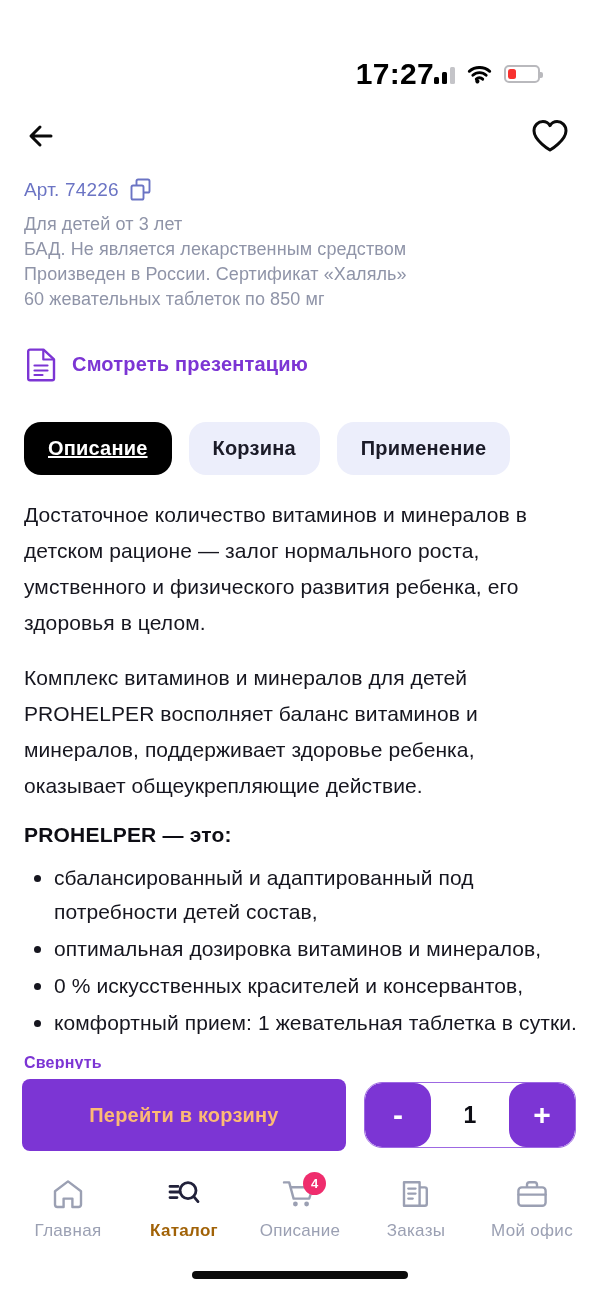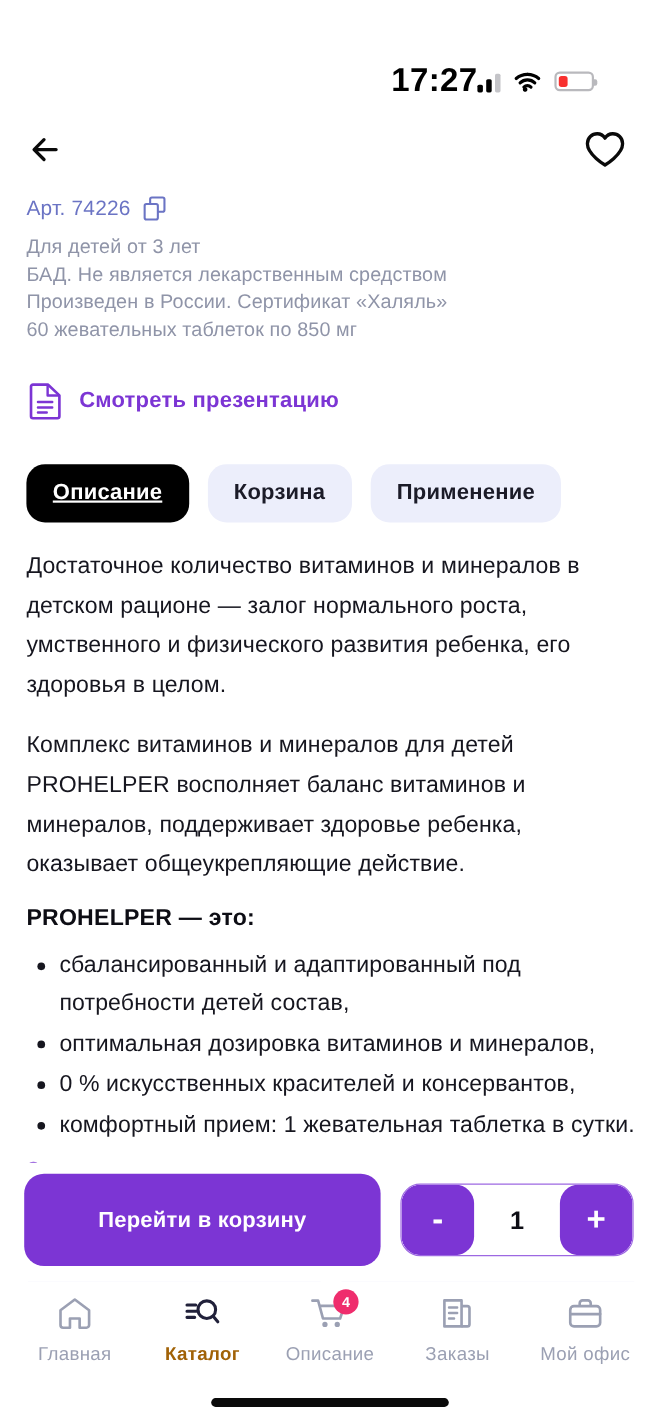--- a/index.html
+++ b/index.html
@@ -216,24 +216,24 @@
     bottom: 132px;
     background: #ffffff;
     display: flex;
     align-items: center;
     gap: 18px;
     padding: 10px 24px 14px 22px;
   }
   .cart-button {
     flex: 1;
     background: #7c35d4;
-    color: #ffffff;
+    color: #fdba74;
     border: none;
-    border-radius: 18px;
-    height: 84px;
+    border-radius: 8px;
+    height: 72px;
     font-size: 20px;
     font-weight: bold;
     font-family: inherit;
     letter-spacing: 0.2px;
     cursor: pointer;
   }
   .stepper {
     display: flex;
     align-items: center;
     width: 212px;

